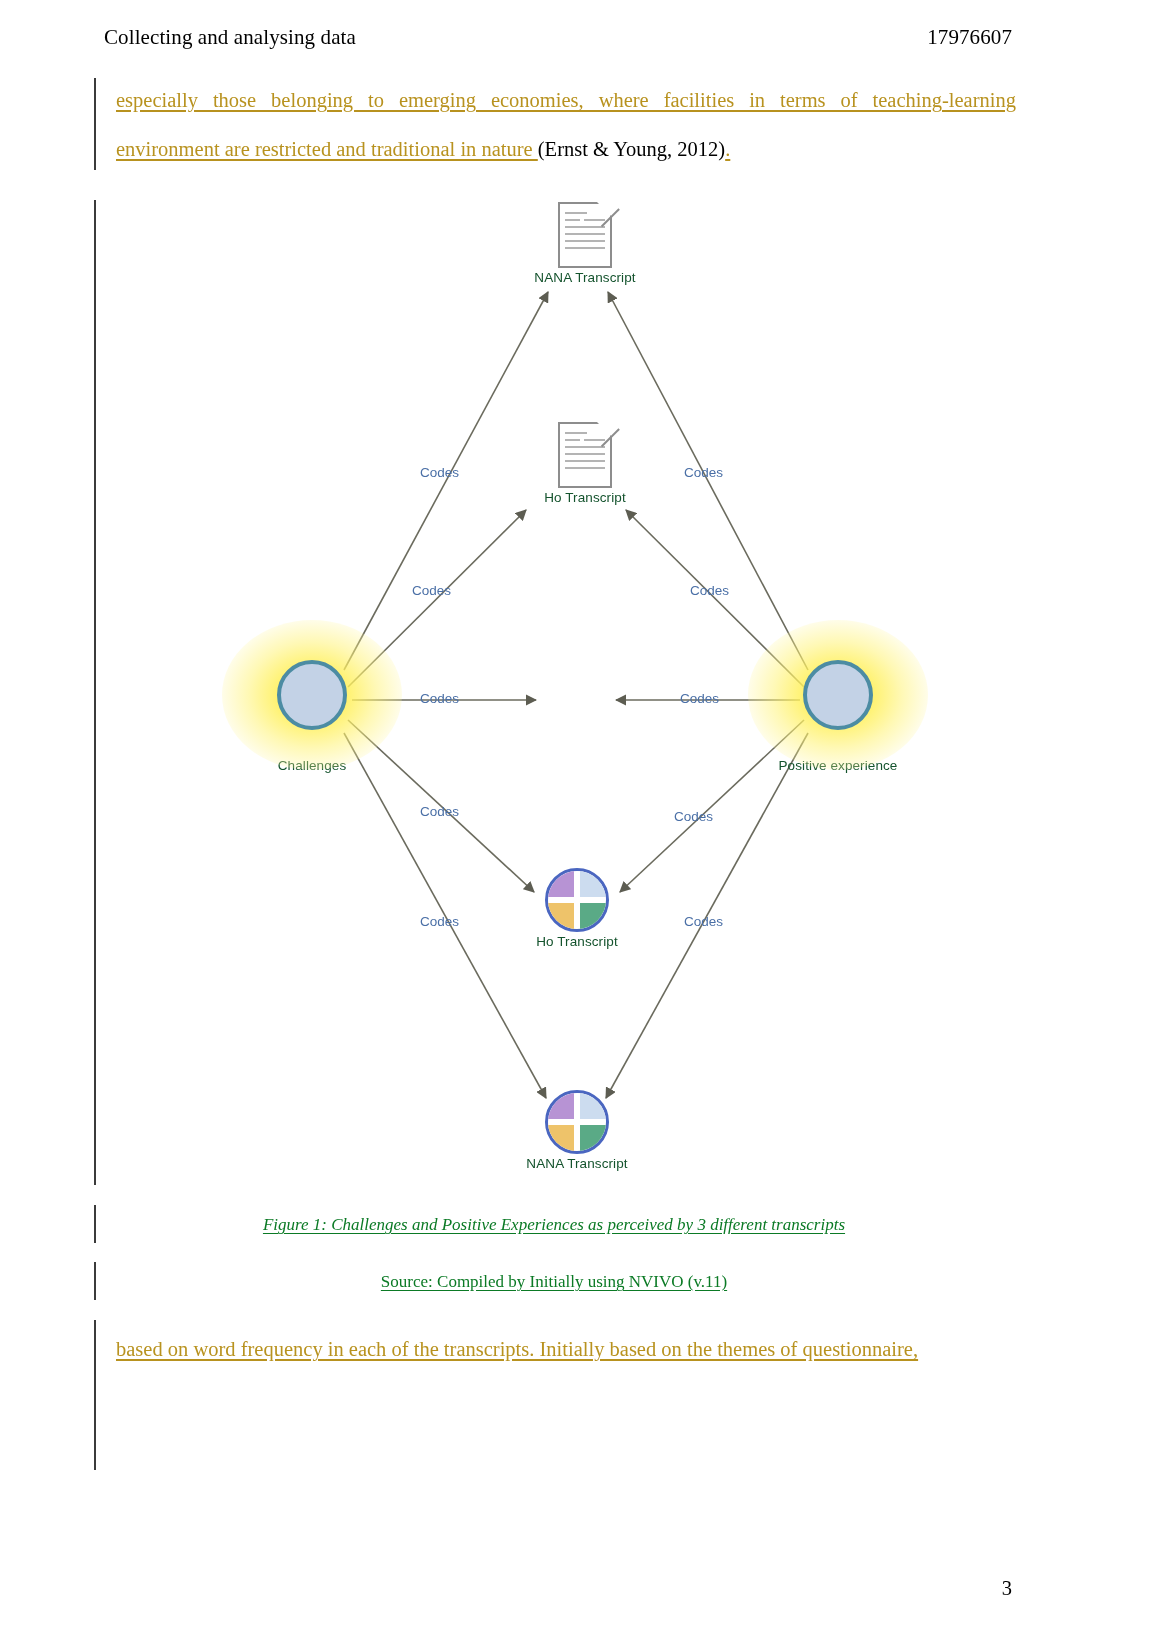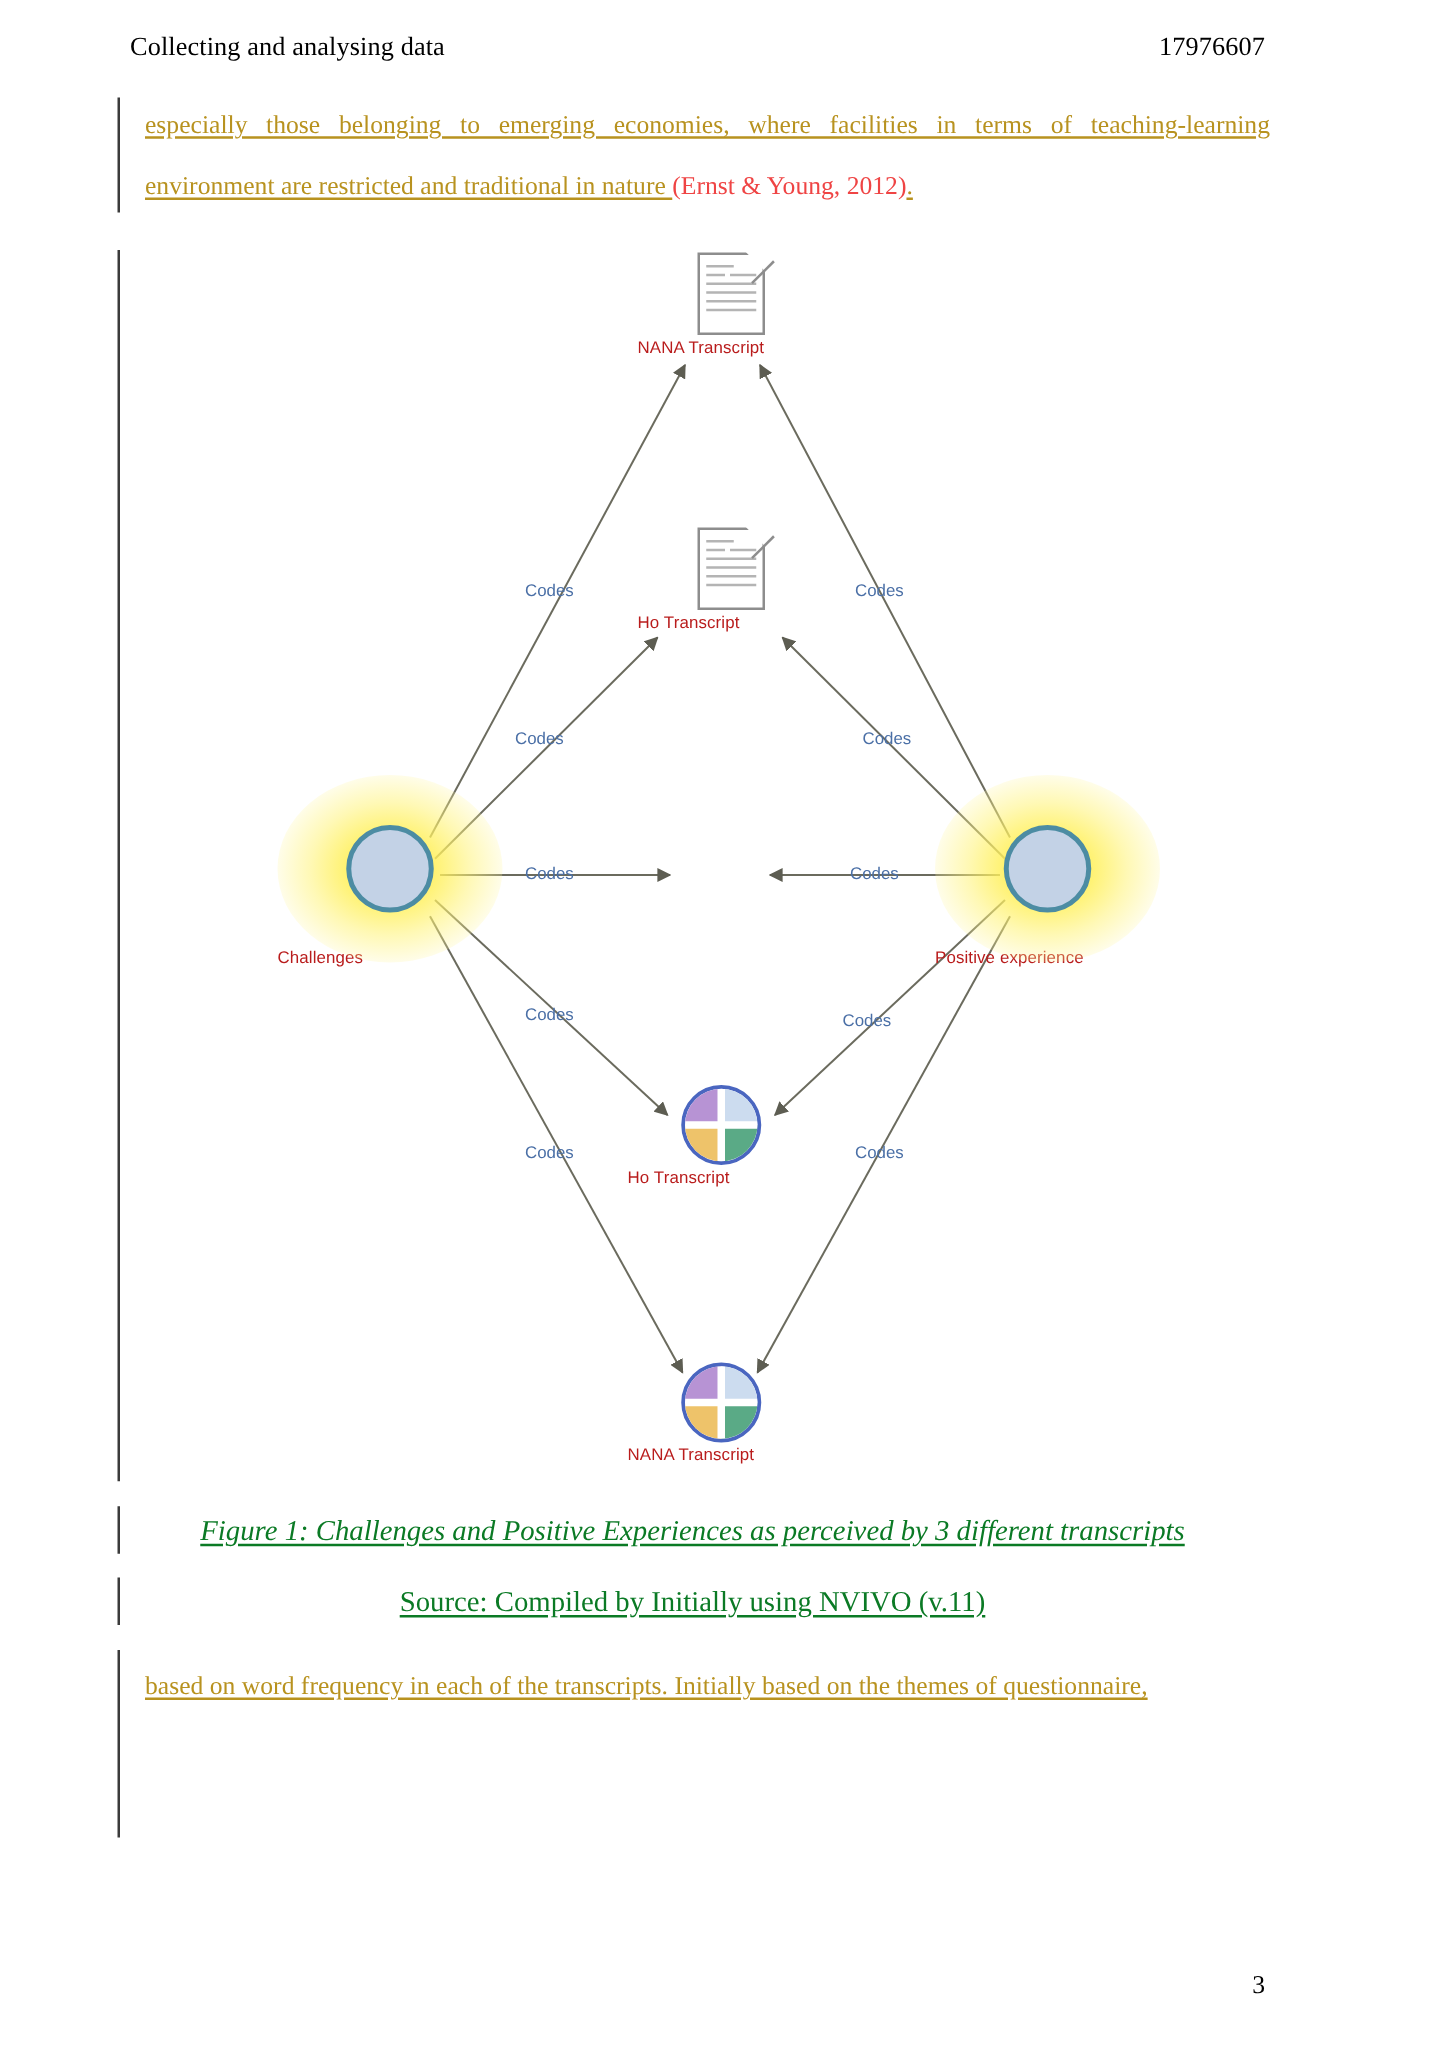--- a/index.html
+++ b/index.html
@@ -51,21 +51,21 @@
     font-size: 20.5px;
     line-height: 49px;
     text-align: justify;
   }
   .ins {
     color: #b8921f;
     text-decoration: underline;
     text-decoration-color: #b8921f;
     text-underline-offset: 3px;
   }
-  .plain { color: #ef4444; }
+  .plain { color: #000000; }
 
   
   .figure-wrap {
     position: absolute;
     left: 94px;
     top: 200px;
     width: 920px;
     height: 985px;
   }
   .figure-rule {
@@ -80,24 +80,24 @@
     position: absolute;
     left: 2px;
     top: 0;
     width: 918px;
     height: 985px;
   }
 
   
   .node {
     position: absolute;
-    text-align: left;
+    text-align: center;
     font-family: "Liberation Sans", "DejaVu Sans", sans-serif;
     font-size: 13.5px;
-    color: #b91c1c;
+    color: #14532d;
     white-space: nowrap;
     z-index: 4;
   }
   .node .node-label {
     display: block;
     margin-top: 2px;
     letter-spacing: .1px;
   }
 
   
@@ -255,21 +255,21 @@
     z-index: 1;
   }
 
   
   .caption {
     position: absolute;
     left: 104px;
     width: 900px;
     text-align: center;
     color: #0b7a25;
-    font-size: 23px;
+    font-size: 17px;
     line-height: 30px;
   }
   .caption .cap-text {
     text-decoration: underline;
     text-underline-offset: 3px;
     text-decoration-color: #0b7a25;
   }
   .caption.italic .cap-text { font-style: italic; }
 
   

